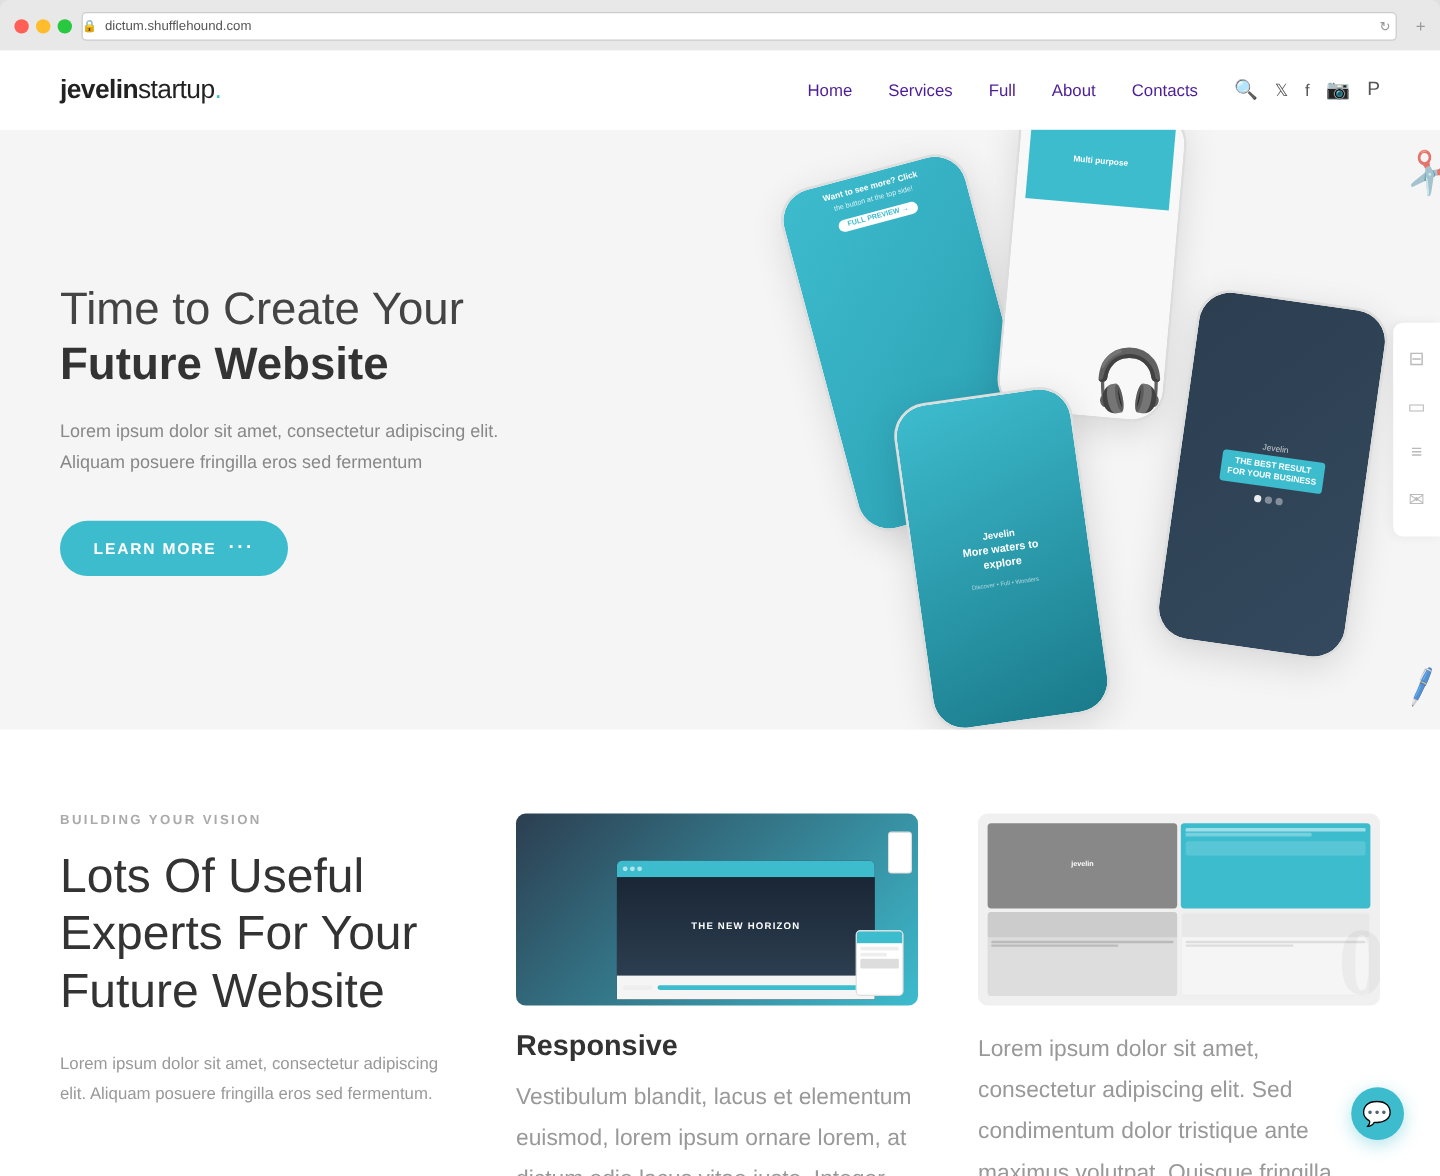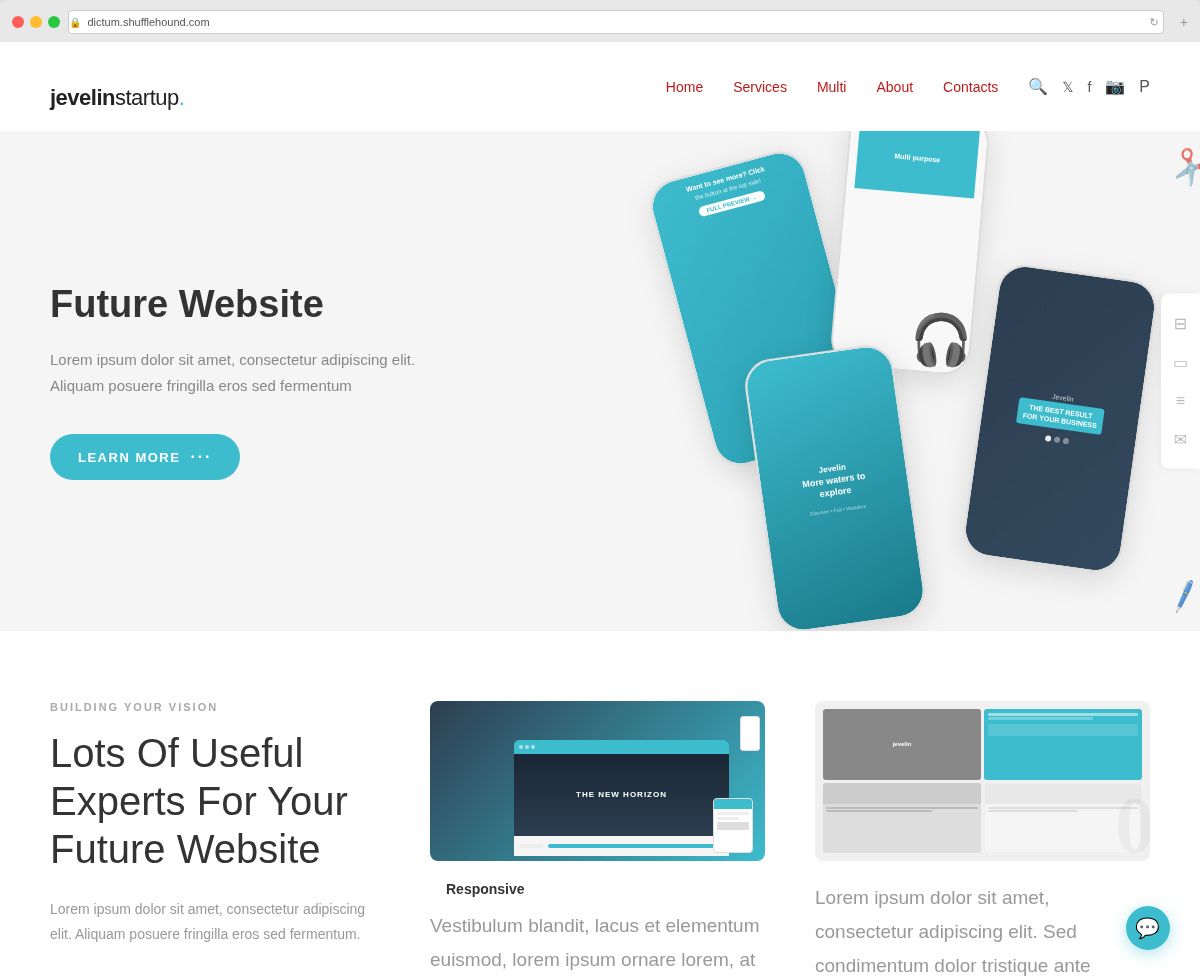--- a/index.html
+++ b/index.html
@@ -36,26 +36,26 @@
       overflow: hidden;
       position: relative;
     }
 
     
     .site-header {
       display: flex; align-items: center; justify-content: space-between;
       padding: 20px 50px; background: white; position: relative; z-index: 10;
     }
     .logo {
-      font-size: 22px; font-weight: 300; color: #222; letter-spacing: -0.5px; margin-top: 23px;
+      font-size: 22px; font-weight: 300; color: #222; letter-spacing: -0.5px;
     }
     .logo strong { font-weight: 700; }
     .logo-dot { color: #3dbcce; }
     .nav-links { display: flex; align-items: center; gap: 30px; }
-    .nav-link { text-decoration: none; color: #b91c1c; font-size: 14px; font-weight: 400; }
+    .nav-link { text-decoration: none; color: #4c1d95; font-size: 14px; font-weight: 400; }
     .nav-icons { display: flex; align-items: center; gap: 14px; color: #555; font-size: 16px; }
     .nav-icon { cursor: pointer; }
 
     
     .hero {
       background: #f5f5f5;
       min-height: 500px;
       display: flex;
       align-items: center;
       position: relative;
@@ -151,21 +151,21 @@
       position: relative;
       overflow: hidden;
     }
     .device-laptop {
       background: linear-gradient(135deg, #2c3e50 0%, #3dbcce 100%);
       display: flex; align-items: flex-end; justify-content: center;
       padding-bottom: 8px;
     }
     .device-multi-right { background: #f0f0f0; }
 
-    .feature-name { font-size: 14px; font-weight: 700; color: #333; margin-bottom: 12px; margin-left: 16px; }
+    .feature-name { font-size: 24px; font-weight: 700; color: #333; margin-bottom: 12px; }
     .feature-desc { font-size: 19px; color: #999; line-height: 1.8; }
 
     
     .chat-button {
       position: fixed; bottom: 30px; right: 30px;
       width: 44px; height: 44px; border-radius: 50%;
       background: #3dbcce; color: white;
       display: flex; align-items: center; justify-content: center;
       font-size: 20px; cursor: pointer;
       box-shadow: 0 4px 15px rgba(61,188,206,0.4);
@@ -193,35 +193,36 @@
 
 <div class="website">
 
   <header class="site-header">
     <div class="logo">
       <strong>jevelin</strong><span>startup</span><span class="logo-dot">.</span>
     </div>
     <nav class="nav-links">
       <a class="nav-link" href="#">Home</a>
       <a class="nav-link" href="#">Services</a>
-      <a class="nav-link" href="#">Multi</a>
+      <a class="nav-link" href="#">Full</a>
       <a class="nav-link" href="#">About</a>
       <a class="nav-link" href="#">Contacts</a>
       <div class="nav-icons">
         <span class="nav-icon">🔍</span>
         <span class="nav-icon" style="font-size:14px;font-style:normal;">𝕏</span>
         <span class="nav-icon" style="font-size:14px;">f</span>
         <span class="nav-icon">📷</span>
         <span class="nav-icon">P</span>
       </div>
     </nav>
   </header>
 
   <section class="hero">
     <div class="hero-content">
+      <div class="hero-title-light">Time to Create Your</div>
       <strong class="hero-title-bold">Future Website</strong>
       <p class="hero-desc">Lorem ipsum dolor sit amet, consectetur adipiscing elit. Aliquam posuere fringilla eros sed fermentum</p>
       <button class="hero-btn">
         <span>LEARN MORE</span>
         <span class="hero-btn-dots">···</span>
       </button>
     </div>
 
     <div class="hero-phones">
 

